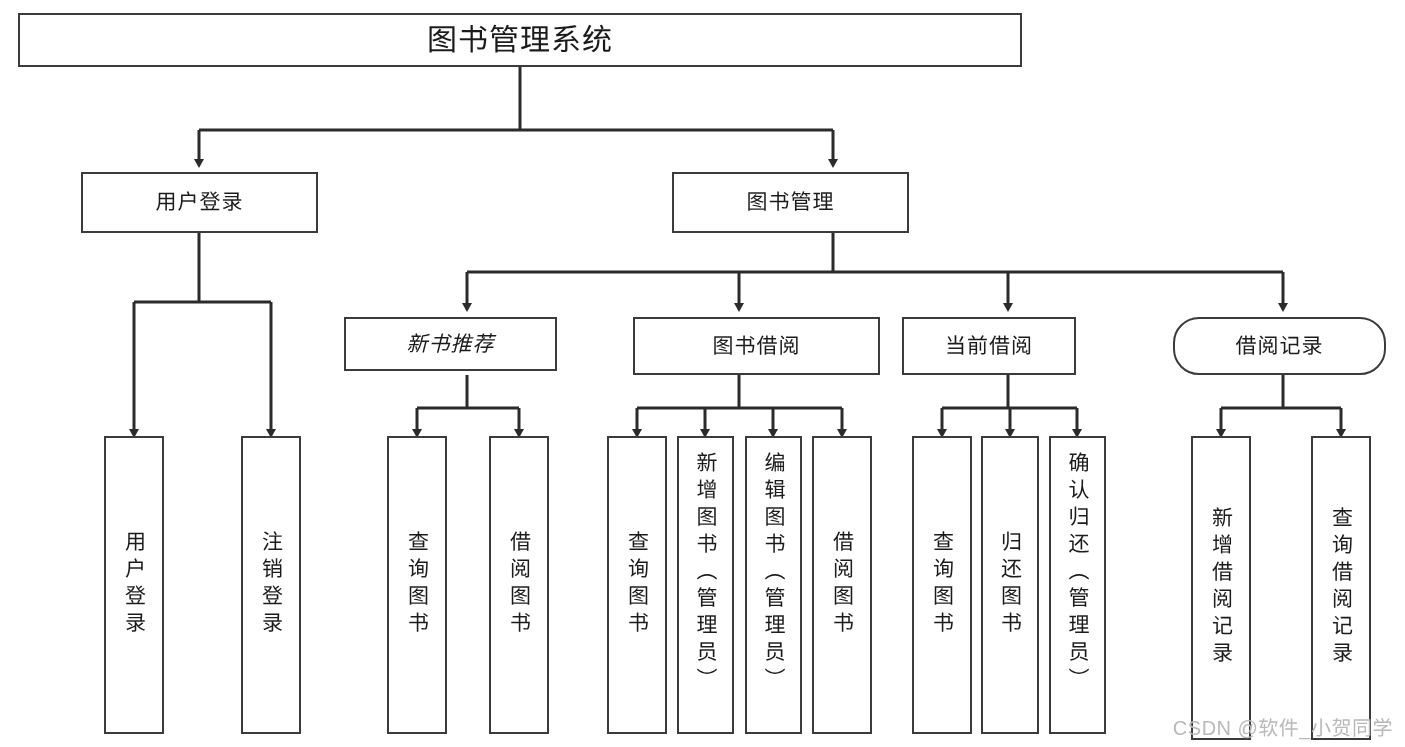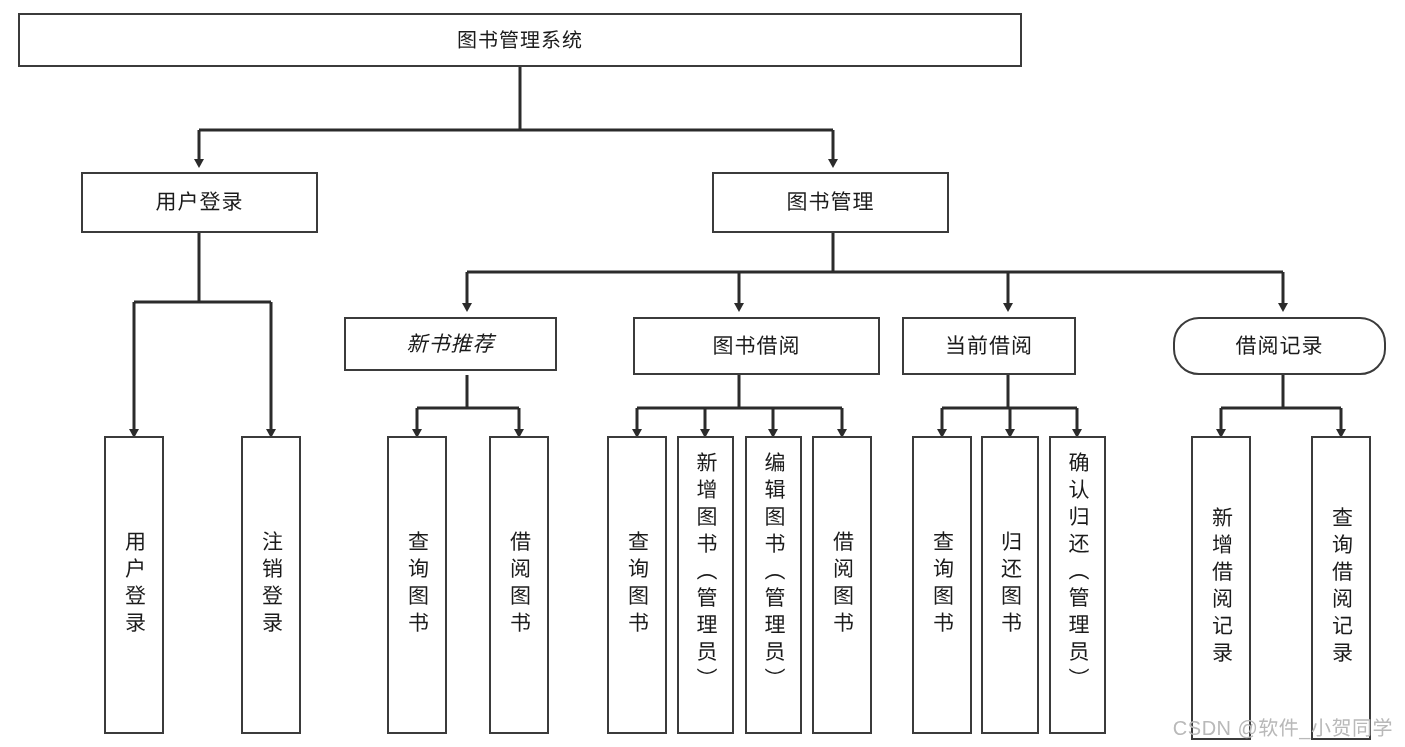--- a/index.html
+++ b/index.html
@@ -30,21 +30,21 @@
     justify-content:center;
     color:#1b1b1b;
   }
   .node .lbl{
     font-size:21px;
     line-height:1.15;
     letter-spacing:1px;
     white-space:nowrap;
     user-select:none;
   }
-  .node.root .lbl{font-size:20px;}
+  .node.root .lbl{font-size:30px;}
   
   .node.vert{
     align-items:flex-start;
     justify-content:center;
     padding-top:14px;
   }
   .node.vert .lbl{
     writing-mode:vertical-rl;
     text-orientation:upright;
     -webkit-writing-mode:vertical-rl;
@@ -122,21 +122,21 @@
     </g>
   </svg>
 
   <div class="node root" style="left:18px;top:13px;width:1004px;height:54px;">
     <span class="lbl">图书管理系统</span>
   </div>
 
   <div class="node" style="left:81px;top:172px;width:237px;height:61px;">
     <span class="lbl">用户登录</span>
   </div>
-  <div class="node" style="left:712px;top:172px;width:237px;height:61px;">
+  <div class="node" style="left:672px;top:172px;width:237px;height:61px;">
     <span class="lbl">图书管理</span>
   </div>
 
   <div class="node" style="left:344px;top:317px;width:213px;height:54px;font-style:italic;">
     <span class="lbl">新书推荐</span>
   </div>
   <div class="node" style="left:633px;top:317px;width:247px;height:58px;">
     <span class="lbl">图书借阅</span>
   </div>
   <div class="node" style="left:902px;top:317px;width:174px;height:58px;">

